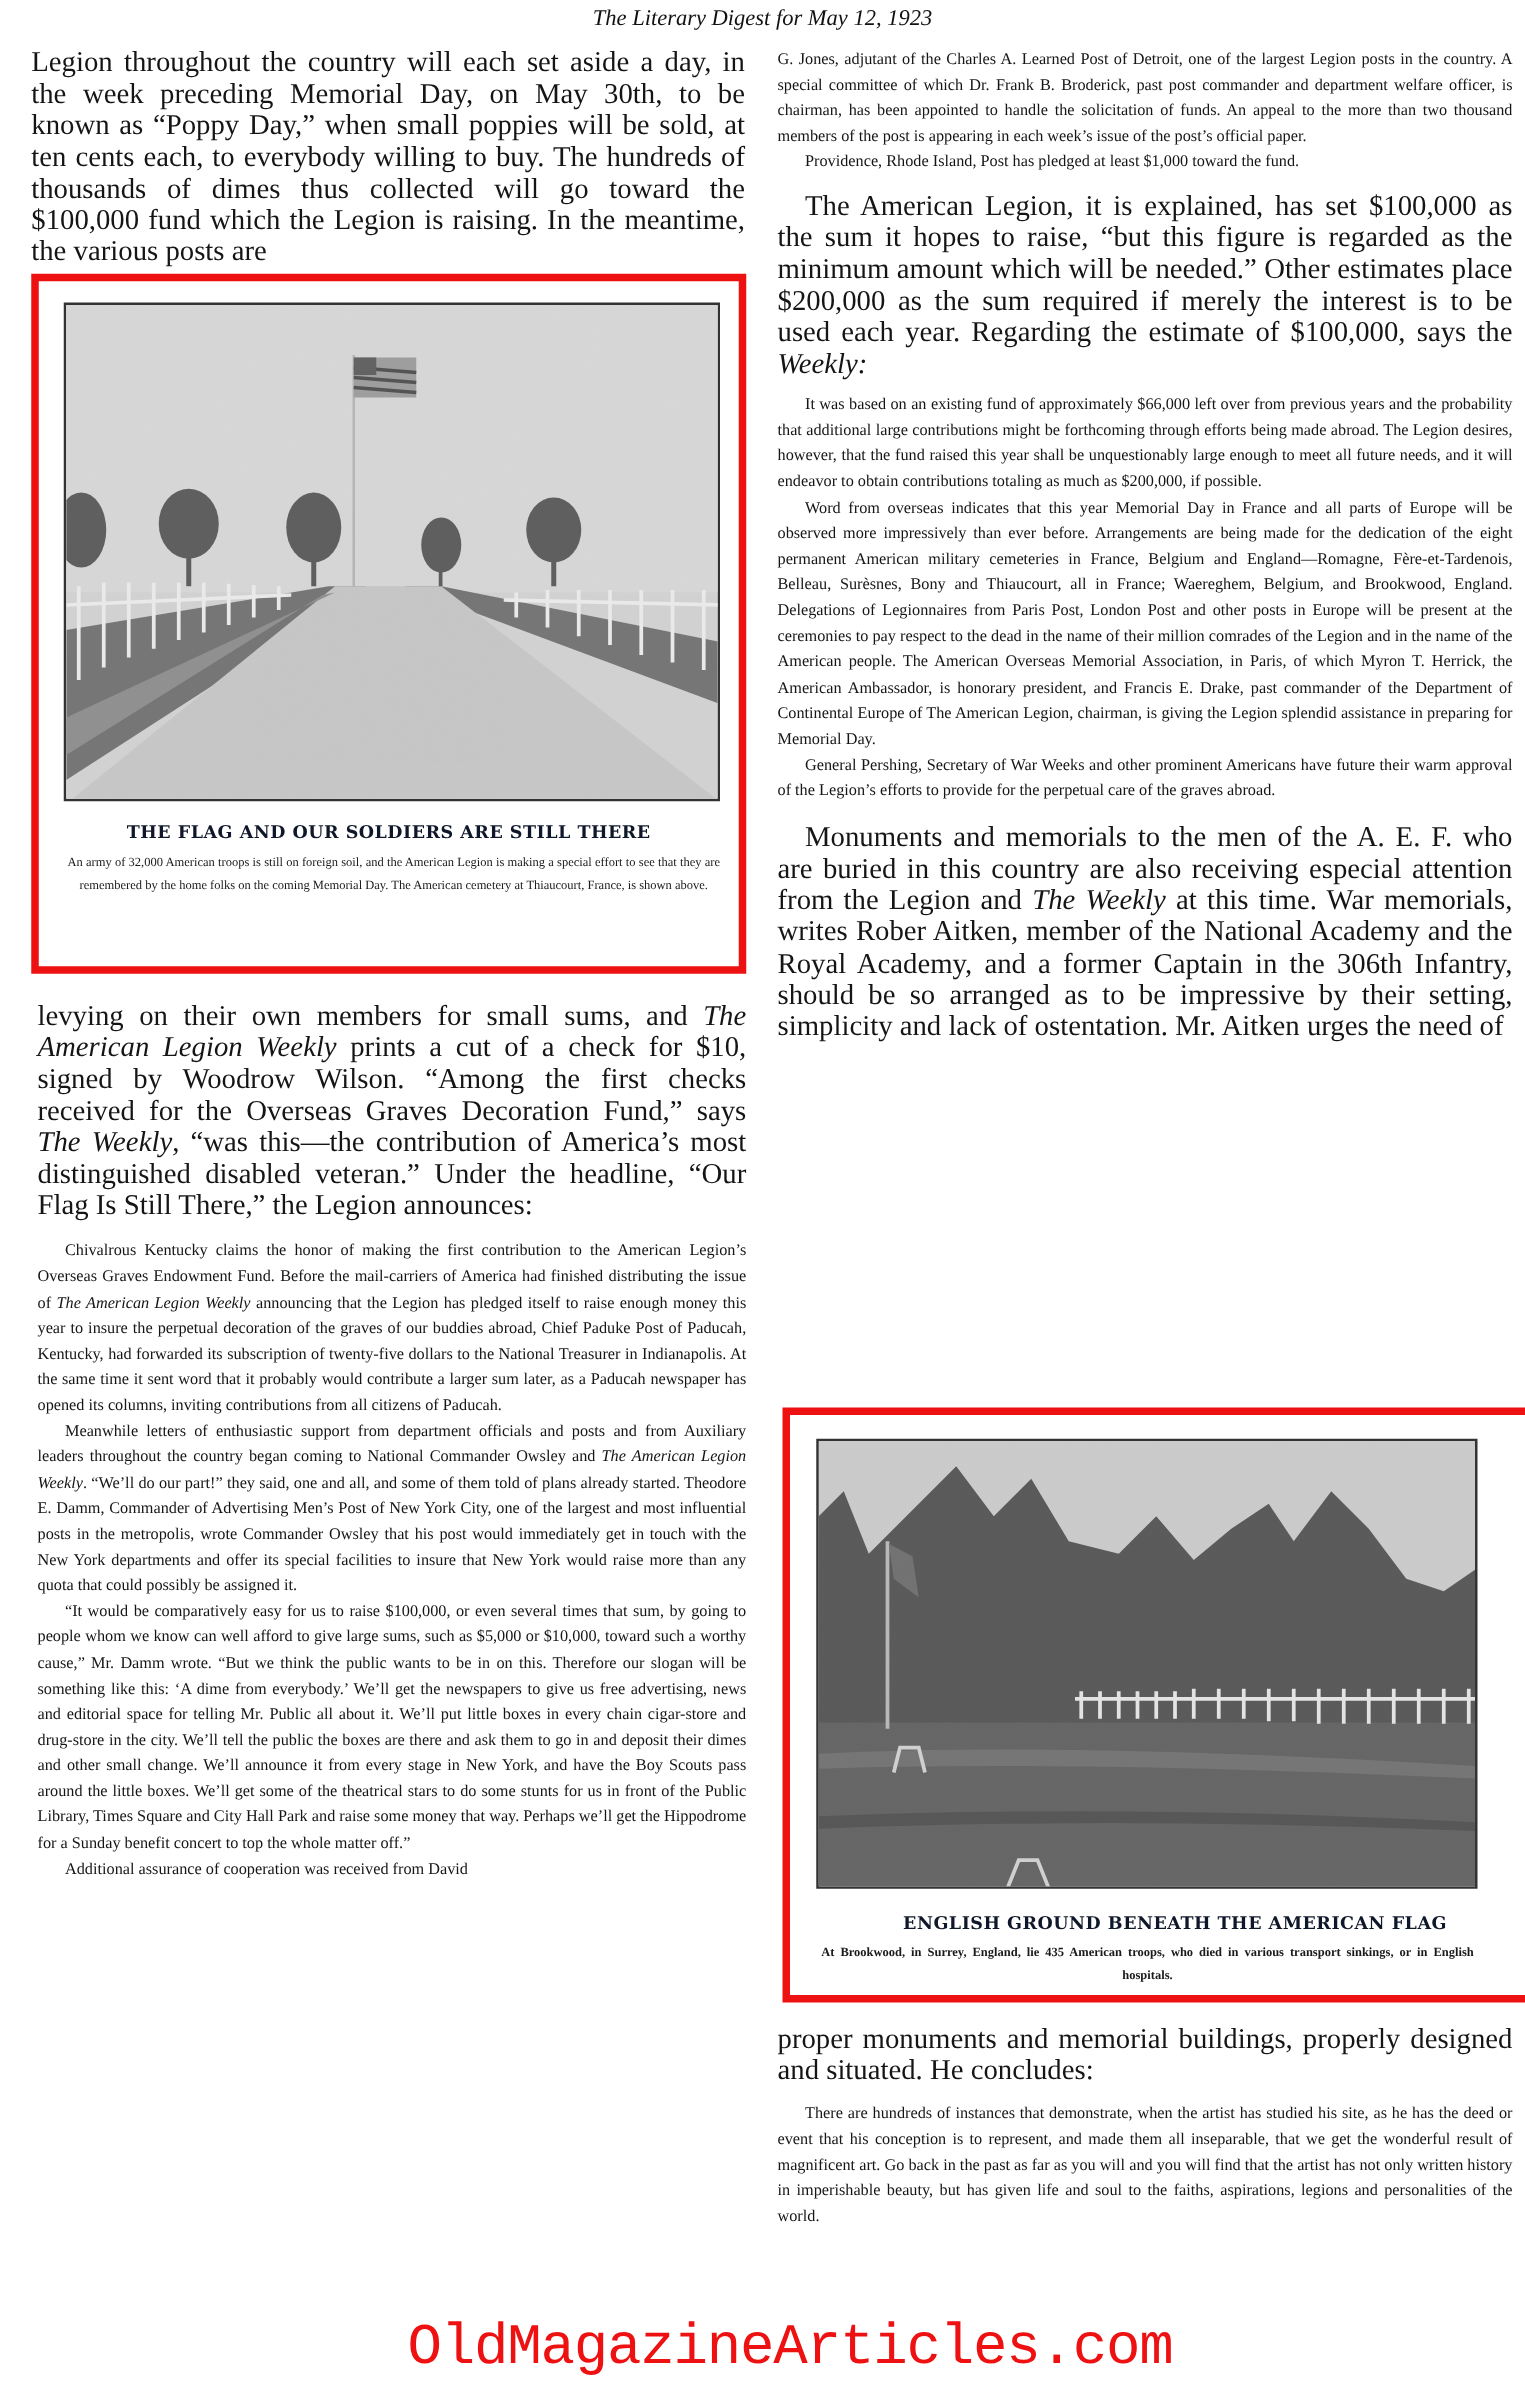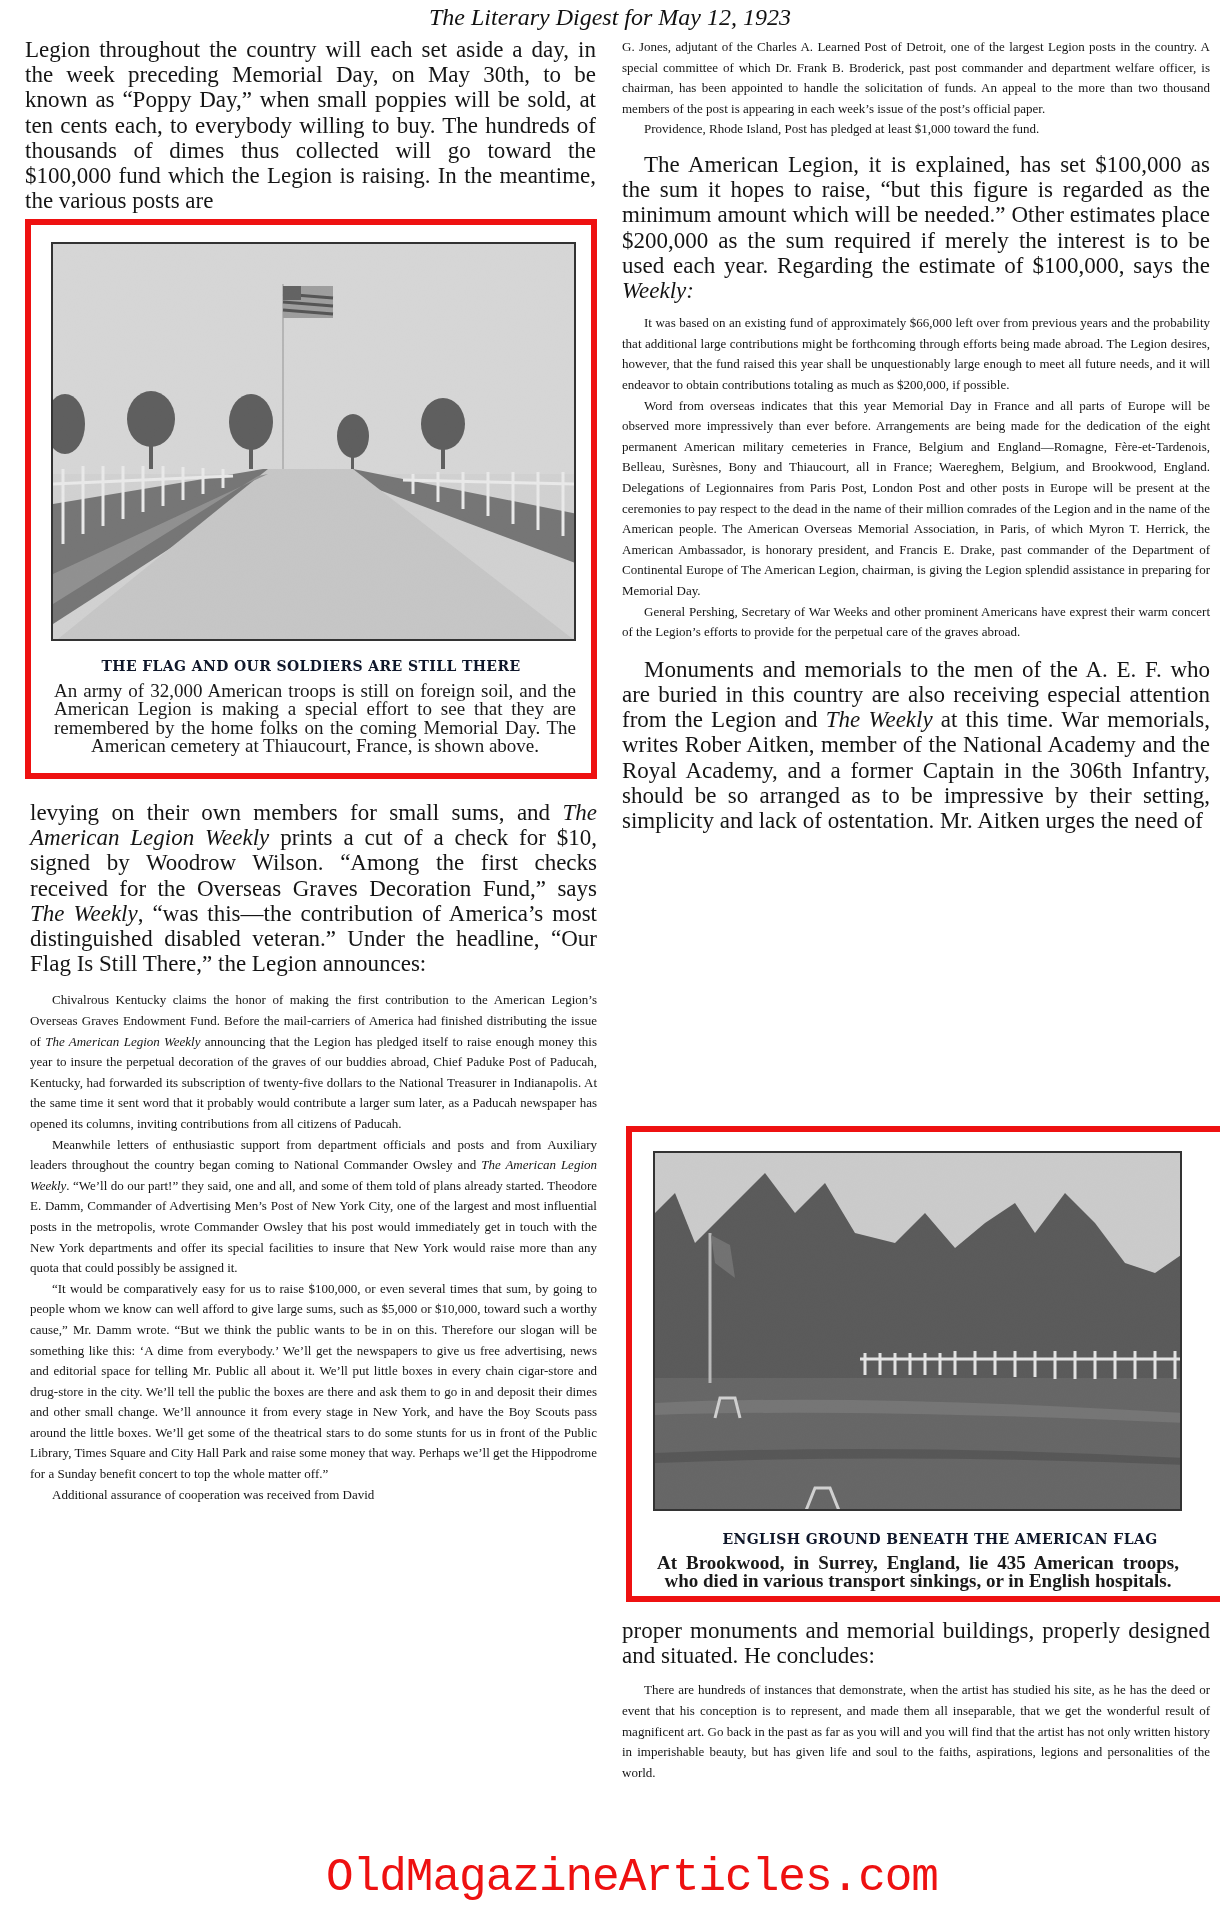--- a/index.html
+++ b/index.html
@@ -2,21 +2,21 @@
 <html><head>
 <meta charset="utf-8">
 <style>
   * { box-sizing: border-box; margin: 0; padding: 0; }
   html, body { width: 1220px; height: 1917px; background: #ffffff; overflow: hidden; }
   body { position: relative; font-family: "DejaVu Serif", "Liberation Serif", serif; color: #1a1a1a; }
 
   .header {
     position: absolute; left: 0; top: 4px; width: 1220px; text-align: center;
     font-family: "Liberation Serif", "DejaVu Serif", serif; font-style: italic;
-    font-size: 24px; color: #111;
+    font-size: 18px; color: #111;
   }
 
   .col { position: absolute; }
   .col-left { left: 25px; width: 571px; }
   .col-right { left: 622px; width: 588px; }
 
   .p {
     font-family: "Liberation Serif", "DejaVu Serif", serif;
     font-size: 23px; line-height: 25.2px; text-align: justify; color: #151515;
   }
@@ -34,21 +34,21 @@
   .figure .photo {
     position: absolute; border: 2px solid #333; overflow: hidden;
   }
   .figure .fig-title {
     position: absolute; left: 0; width: 100%; text-align: center;
     font-family: "DejaVu Serif", serif; font-weight: bold; color: #0f172a;
     font-size: 14px; letter-spacing: 0.4px;
   }
   .figure .fig-caption {
     position: absolute; text-align: justify; text-align-last: center;
-    font-family: "Liberation Serif", "DejaVu Serif", serif; font-size: 19px;
+    font-family: "Liberation Serif", "DejaVu Serif", serif; font-size: 10px;
     line-height: 18.4px; color: #1a1a1a; font-weight: bold;
   }
 
   .watermark {
     position: absolute; left: 0; top: 1852px; width: 1220px; text-align: center;
     font-family: "Liberation Mono", "DejaVu Sans Mono", monospace;
     font-size: 46px; color: #ee1111; letter-spacing: -1px; padding-left: 44px;
   }
 </style>
 </head>
@@ -147,21 +147,21 @@
 <div class="col col-right" style="top:37px;">
   <p class="quote">G. Jones, adjutant of the Charles A. Learned Post of Detroit, one of the largest Legion posts in the country. A special committee of which Dr. Frank B. Broderick, past post commander and department welfare officer, is chairman, has been appointed to handle the solicitation of funds. An appeal to the more than two thousand members of the post is appearing in each week’s issue of the post’s official paper.</p>
   <p class="quote indent">Providence, Rhode Island, Post has pledged at least $1,000 toward the fund.</p>
 
   <div style="height:12px;"></div>
   <p class="p indent"><span>The American Legion, it is explained, has set $100,000 as the sum it hopes to raise, “but this figure is regarded as the minimum amount which will be needed.” Other estimates place $200,000 as the sum required if merely the interest is to be used each year. Regarding the estimate of $100,000, says the </span><span class="it">Weekly:</span></p>
 
   <div style="height:10px;"></div>
   <p class="quote indent">It was based on an existing fund of approximately $66,000 left over from previous years and the probability that additional large contributions might be forthcoming through efforts being made abroad. The Legion desires, however, that the fund raised this year shall be unquestionably large enough to meet all future needs, and it will endeavor to obtain contributions totaling as much as $200,000, if possible.</p>
   <p class="quote indent">Word from overseas indicates that this year Memorial Day in France and all parts of Europe will be observed more impressively than ever before. Arrangements are being made for the dedication of the eight permanent American military cemeteries in France, Belgium and England—Romagne, Fère-et-Tardenois, Belleau, Surèsnes, Bony and Thiaucourt, all in France; Waereghem, Belgium, and Brookwood, England. Delegations of Legionnaires from Paris Post, London Post and other posts in Europe will be present at the ceremonies to pay respect to the dead in the name of their million comrades of the Legion and in the name of the American people. The American Overseas Memorial Association, in Paris, of which Myron T. Herrick, the American Ambassador, is honorary president, and Francis E. Drake, past commander of the Department of Continental Europe of The American Legion, chairman, is giving the Legion splendid assistance in preparing for Memorial Day.</p>
-  <p class="quote indent">General Pershing, Secretary of War Weeks and other prominent Americans have exprest their warm concert of the Legion’s efforts to provide for the perpetual care of the graves abroad.</p>
+  <p class="quote indent">General Pershing, Secretary of War Weeks and other prominent Americans have future their warm approval of the Legion’s efforts to provide for the perpetual care of the graves abroad.</p>
 
   <div style="height:14px;"></div>
   <p class="p indent"><span>Monuments and memorials to the men of the A. E. F. who are buried in this country are also receiving especial attention from the Legion and </span><span class="it">The Weekly</span><span> at this time. War memorials, writes Rober Aitken, member of the National Academy and the Royal Academy, and a former Captain in the 306th Infantry, should be so arranged as to be impressive by their setting, simplicity and lack of ostentation. Mr. Aitken urges the need of</span></p>
 </div>
 
 <div class="figure" style="left:626px; top:1126px; width:628px; height:476px;">
   <div class="photo" style="left:21px; top:19px; width:529px; height:360px;">
     <svg width="529" height="360" viewBox="0 0 529 360">
       <defs>
         <filter id="grain2">

